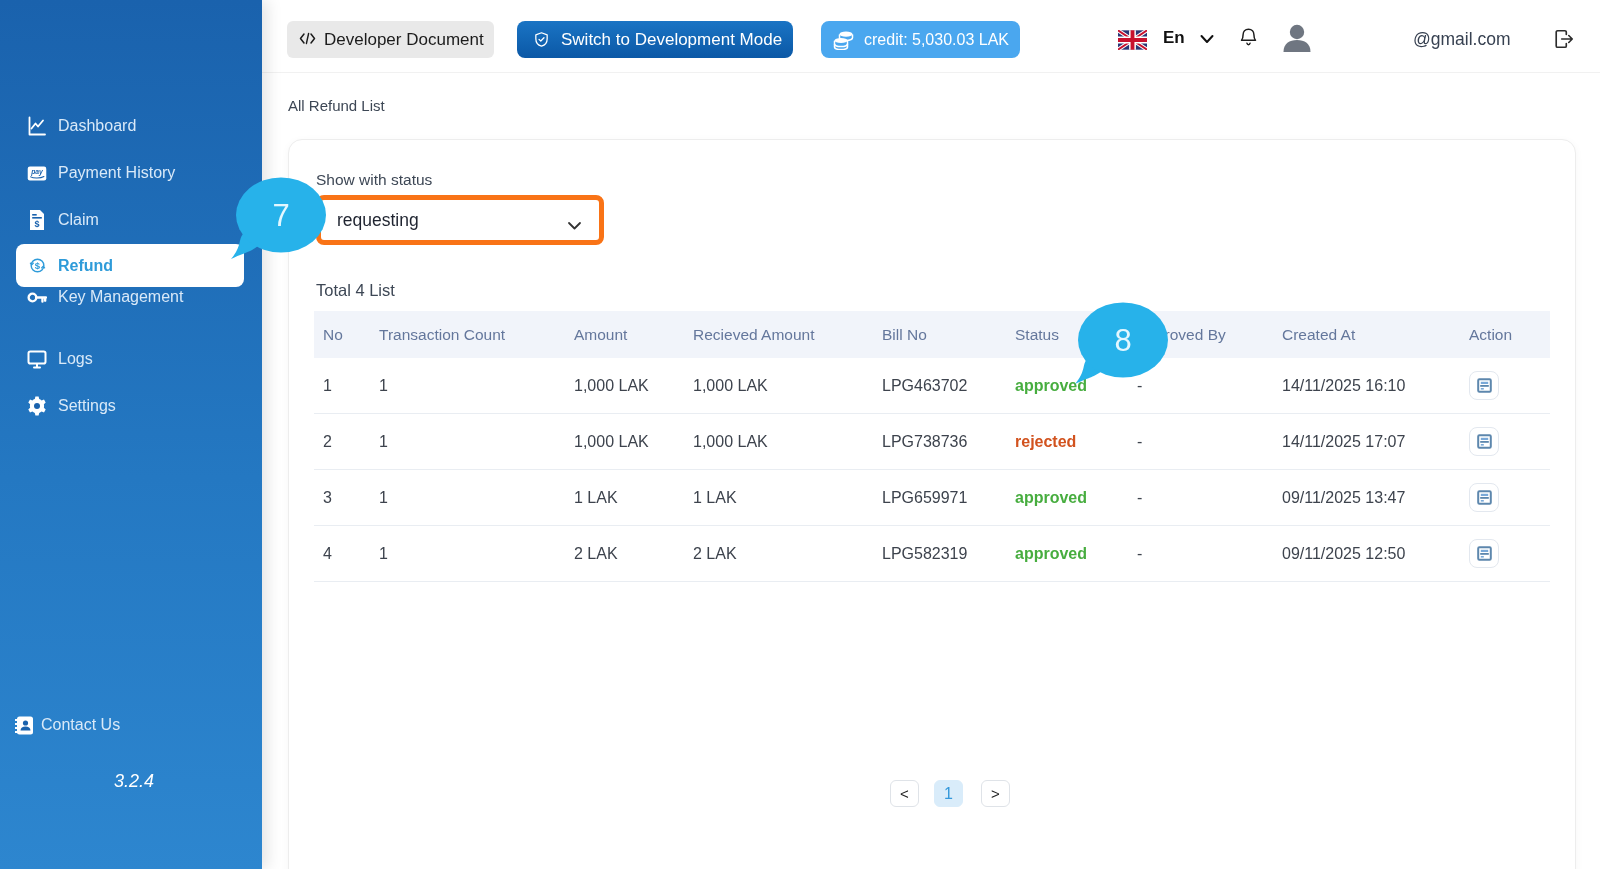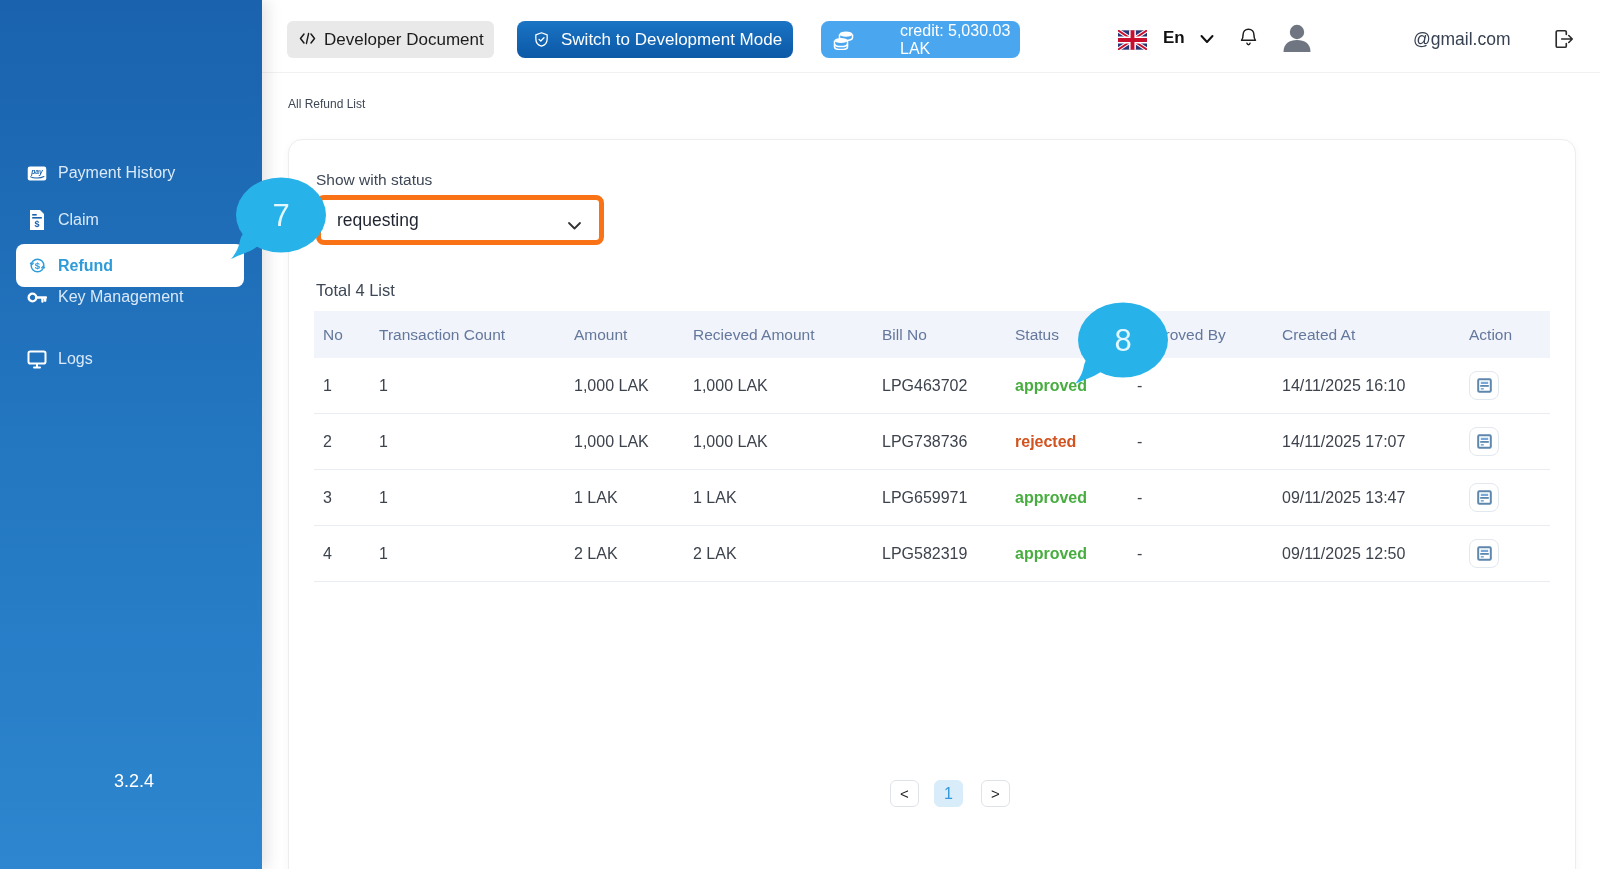--- a/index.html
+++ b/index.html
@@ -15,48 +15,48 @@
 .menu-item { position:absolute; left:0; width:262px; height:46px;
   color:#d9e9f8; font-size:16px; display:flex; align-items:center; }
 .menu-item .mi-ic { width:20px; height:20px; margin-left:27px; flex:0 0 20px; display:flex; align-items:center; justify-content:center; }
 .menu-item .mi-tx { margin-left:11px; }
 #mi-active { position:absolute; left:16px; top:244px; width:228px; height:43px;
   background:#fff; border-radius:8px; display:flex; align-items:center;
   color:#2e9bd9; font-size:16px; font-weight:bold; }
 #mi-active .mi-ic { width:20px; height:20px; margin-left:11px; flex:0 0 20px; display:flex; align-items:center; justify-content:center; }
 #mi-active .mi-tx { margin-left:11px; }
 #version { position:absolute; left:0; top:771px; width:268px; text-align:center;
-  color:#fff; font-size:18px; }
+  color:#fff; font-size:18px;font-style:italic; }
 
 
 #topbar { position:absolute; left:262px; top:0; width:1338px; height:73px;
   background:#fff; border-bottom:1px solid #f1f1f1; z-index:3; }
 .tbtn { position:absolute; top:21px; height:37px; border-radius:8px;
   display:flex; align-items:center; font-size:17px; }
 #btn-dev { left:25px; width:207px; background:#e9e9e9; color:#1c1c1c;border-radius:6px; }
 #btn-dev .ic { margin-left:12px; }
 #btn-dev .tx { margin-left:8px; }
 #btn-switch { left:255px; width:276px;
   background:linear-gradient(180deg,#1a74c4 0%, #0b58a6 100%); color:#fff; }
 #btn-switch .ic { margin-left:16px; display:flex; }
 #btn-switch .tx { margin-left:11px; }
-#btn-credit { left:559px; width:199px; background:#4aa7ef; color:#fff; font-size:16px;gap:36px; }
+#btn-credit { left:559px; width:199px; background:#4aa7ef; color:#fff; font-size:16px; }
 #btn-credit .ic { margin-left:12px; display:flex; }
 #btn-credit .tx { margin-left:9px; }
 #flag { position:absolute; left:856px; top:30px; width:29px; height:20px; }
 #lang { position:absolute; left:901px; top:28px; font-size:17px; font-weight:bold; color:#111; }
 #chev { position:absolute; left:937px; top:33px; }
 #bell { position:absolute; left:976px; top:26px; }
 #avatar { position:absolute; left:1018px; top:24px; }
 #gmail { position:absolute; left:1151px; top:29px; font-size:17.5px; color:#374151; }
 #logout { position:absolute; left:1291px; top:28px; }
 
 
 #main { position:absolute; left:262px; top:74px; width:1338px; height:795px; background:#fff; }
-#crumb { position:absolute; left:26px; top:23px; font-size:12px; color:#3d4755; }
+#crumb { position:absolute; left:26px; top:23px; font-size:15px; color:#3d4755; }
 #card { position:absolute; left:26px; top:65px; width:1288px; height:804px;
   background:#fff; border:1px solid #ededed; border-radius:14px;
   box-shadow:0 2px 8px rgba(0,0,0,0.04); }
 #lbl-status { position:absolute; left:27px; top:31px; font-size:15.5px; color:#3d4755; }
 #selbox { position:absolute; left:27px; top:55px; width:288px; height:50px;
   border:5px solid #f97316; border-radius:8px; display:flex; align-items:center; font-size:17.5px; color:#1f2430; }
 #selbox .tx { margin-left:16px; }
 #selbox svg { position:absolute; right:16px; top:17px; }
 #total { position:absolute; left:27px; top:141px; font-size:16.5px; color:#3d4755; }
 
@@ -244,20 +244,29 @@
     </svg>
   <div id="gmail">@gmail.com</div>
   <svg id="logout" width="22" height="22" viewBox="0 0 24 24" fill="none">
       <path d="M14.5 7 V4.5 C14.5 3.7 13.8 3 13 3 H5 C4.2 3 3.5 3.7 3.5 4.5 V19.5 C3.5 20.3 4.2 21 5 21 H13 C13.8 21 14.5 20.3 14.5 19.5 V17" stroke="#2c2c2c" stroke-width="1.8" stroke-linecap="round"></path>
       <path d="M9.5 12 H21 M21 12 L17.2 8.2 M21 12 L17.2 15.8" stroke="#2c2c2c" stroke-width="1.8" stroke-linecap="round" stroke-linejoin="round"></path>
     </svg>
 </div>
 
 <div id="sidebar">
 
+  <div class="menu-item" style="top:103px">
+    <span class="mi-ic">
+        <svg width="20" height="20" viewBox="0 0 20 20" fill="none">
+          <path d="M2.5 1.5 V18.5 M2.5 18.5 H18" stroke="#fff" stroke-width="1.8" stroke-linecap="round"></path>
+          <path d="M4.5 12.5 L8.5 7.5 L11 10.5 L16 4.5" stroke="#fff" stroke-width="1.8" stroke-linecap="round" stroke-linejoin="round"></path>
+        </svg>
+      </span>
+    <span class="mi-tx">Dashboard</span>
+  </div>
   <div class="menu-item" style="top:150px">
     <span class="mi-ic">
         <svg width="22" height="17" viewBox="0 0 22 17">
           <rect x="0.8" y="0.8" width="20.4" height="15.4" rx="2.4" fill="#fff"></rect>
           <text x="11" y="8.8" text-anchor="middle" font-size="7.5" font-style="italic" font-weight="bold" fill="#1a62ad" font-family="Liberation Sans, sans-serif">pay</text>
           <path d="M4 12.2 C7 14 15 14 18.6 11.8" stroke="#1a62ad" stroke-width="1.2" fill="none" stroke-linecap="round"></path>
         </svg>
       </span>
     <span class="mi-tx">Payment History</span>
   </div>
@@ -295,21 +304,44 @@
   <div class="menu-item" style="top:336px">
     <span class="mi-ic">
         <svg width="20" height="19" viewBox="0 0 20 19" fill="none">
           <rect x="1.5" y="1.5" width="17" height="12" rx="1.8" stroke="#fff" stroke-width="2"></rect>
           <path d="M7 17.5 H13" stroke="#fff" stroke-width="2" stroke-linecap="round"></path>
           <path d="M10 14 V17" stroke="#fff" stroke-width="2"></path>
         </svg>
       </span>
     <span class="mi-tx">Logs</span>
   </div>
-
+  <div class="menu-item" style="top:383px">
+    <span class="mi-ic">
+        <svg width="20" height="20" viewBox="0 0 20 20">
+          <path d="M8.4 0.5 H11.6 L12.2 3 A7.2 7.2 0 0 1 14.6 4.4 L17 3.6 L18.7 6.4 L16.9 8.2 A7.4 7.4 0 0 1 16.9 11.8 L18.7 13.6 L17 16.4 L14.6 15.6 A7.2 7.2 0 0 1 12.2 17 L11.6 19.5 H8.4 L7.8 17 A7.2 7.2 0 0 1 5.4 15.6 L3 16.4 L1.3 13.6 L3.1 11.8 A7.4 7.4 0 0 1 3.1 8.2 L1.3 6.4 L3 3.6 L5.4 4.4 A7.2 7.2 0 0 1 7.8 3 Z" fill="#fff"></path>
+          <circle cx="10" cy="10" r="3" fill="#1a62ad"></circle>
+        </svg>
+      </span>
+    <span class="mi-tx">Settings</span>
+  </div>
+
+  <div class="menu-item" style="top:702px">
+    <span class="mi-ic" style="margin-left:14px">
+        <svg width="19" height="19" viewBox="0 0 19 19">
+          <rect x="2" y="0.5" width="16" height="18" rx="2.5" fill="#fff"></rect>
+          <rect x="0" y="3" width="3" height="2" fill="#fff"></rect>
+          <rect x="0" y="7" width="3" height="2" fill="#fff"></rect>
+          <rect x="0" y="11" width="3" height="2" fill="#fff"></rect>
+          <rect x="0" y="15" width="3" height="2" fill="#fff"></rect>
+          <circle cx="10.5" cy="7" r="2.6" fill="#1a62ad"></circle>
+          <path d="M5.5 14.5 C5.5 11.8 7.7 10.6 10.5 10.6 C13.3 10.6 15.5 11.8 15.5 14.5 Z" fill="#1a62ad"></path>
+        </svg>
+      </span>
+    <span class="mi-tx" style="margin-left:7px">Contact Us</span>
+  </div>
   <div id="version">3.2.4</div>
 </div>
 
 <svg id="bubbles" viewBox="0 0 1600 869">
   <g>
     <path d="M231 259 C242 246 238 240 243 234 L258 246 C250 252 246 252 231 259 Z" fill="#27b2ea"></path>
     <ellipse cx="281" cy="215" rx="45" ry="37.5" fill="#27b2ea"></ellipse>
     <text x="281" y="226" text-anchor="middle" font-size="31" fill="#e3f7ff" font-family="Liberation Sans, sans-serif">7</text>
   </g>
   <g>

